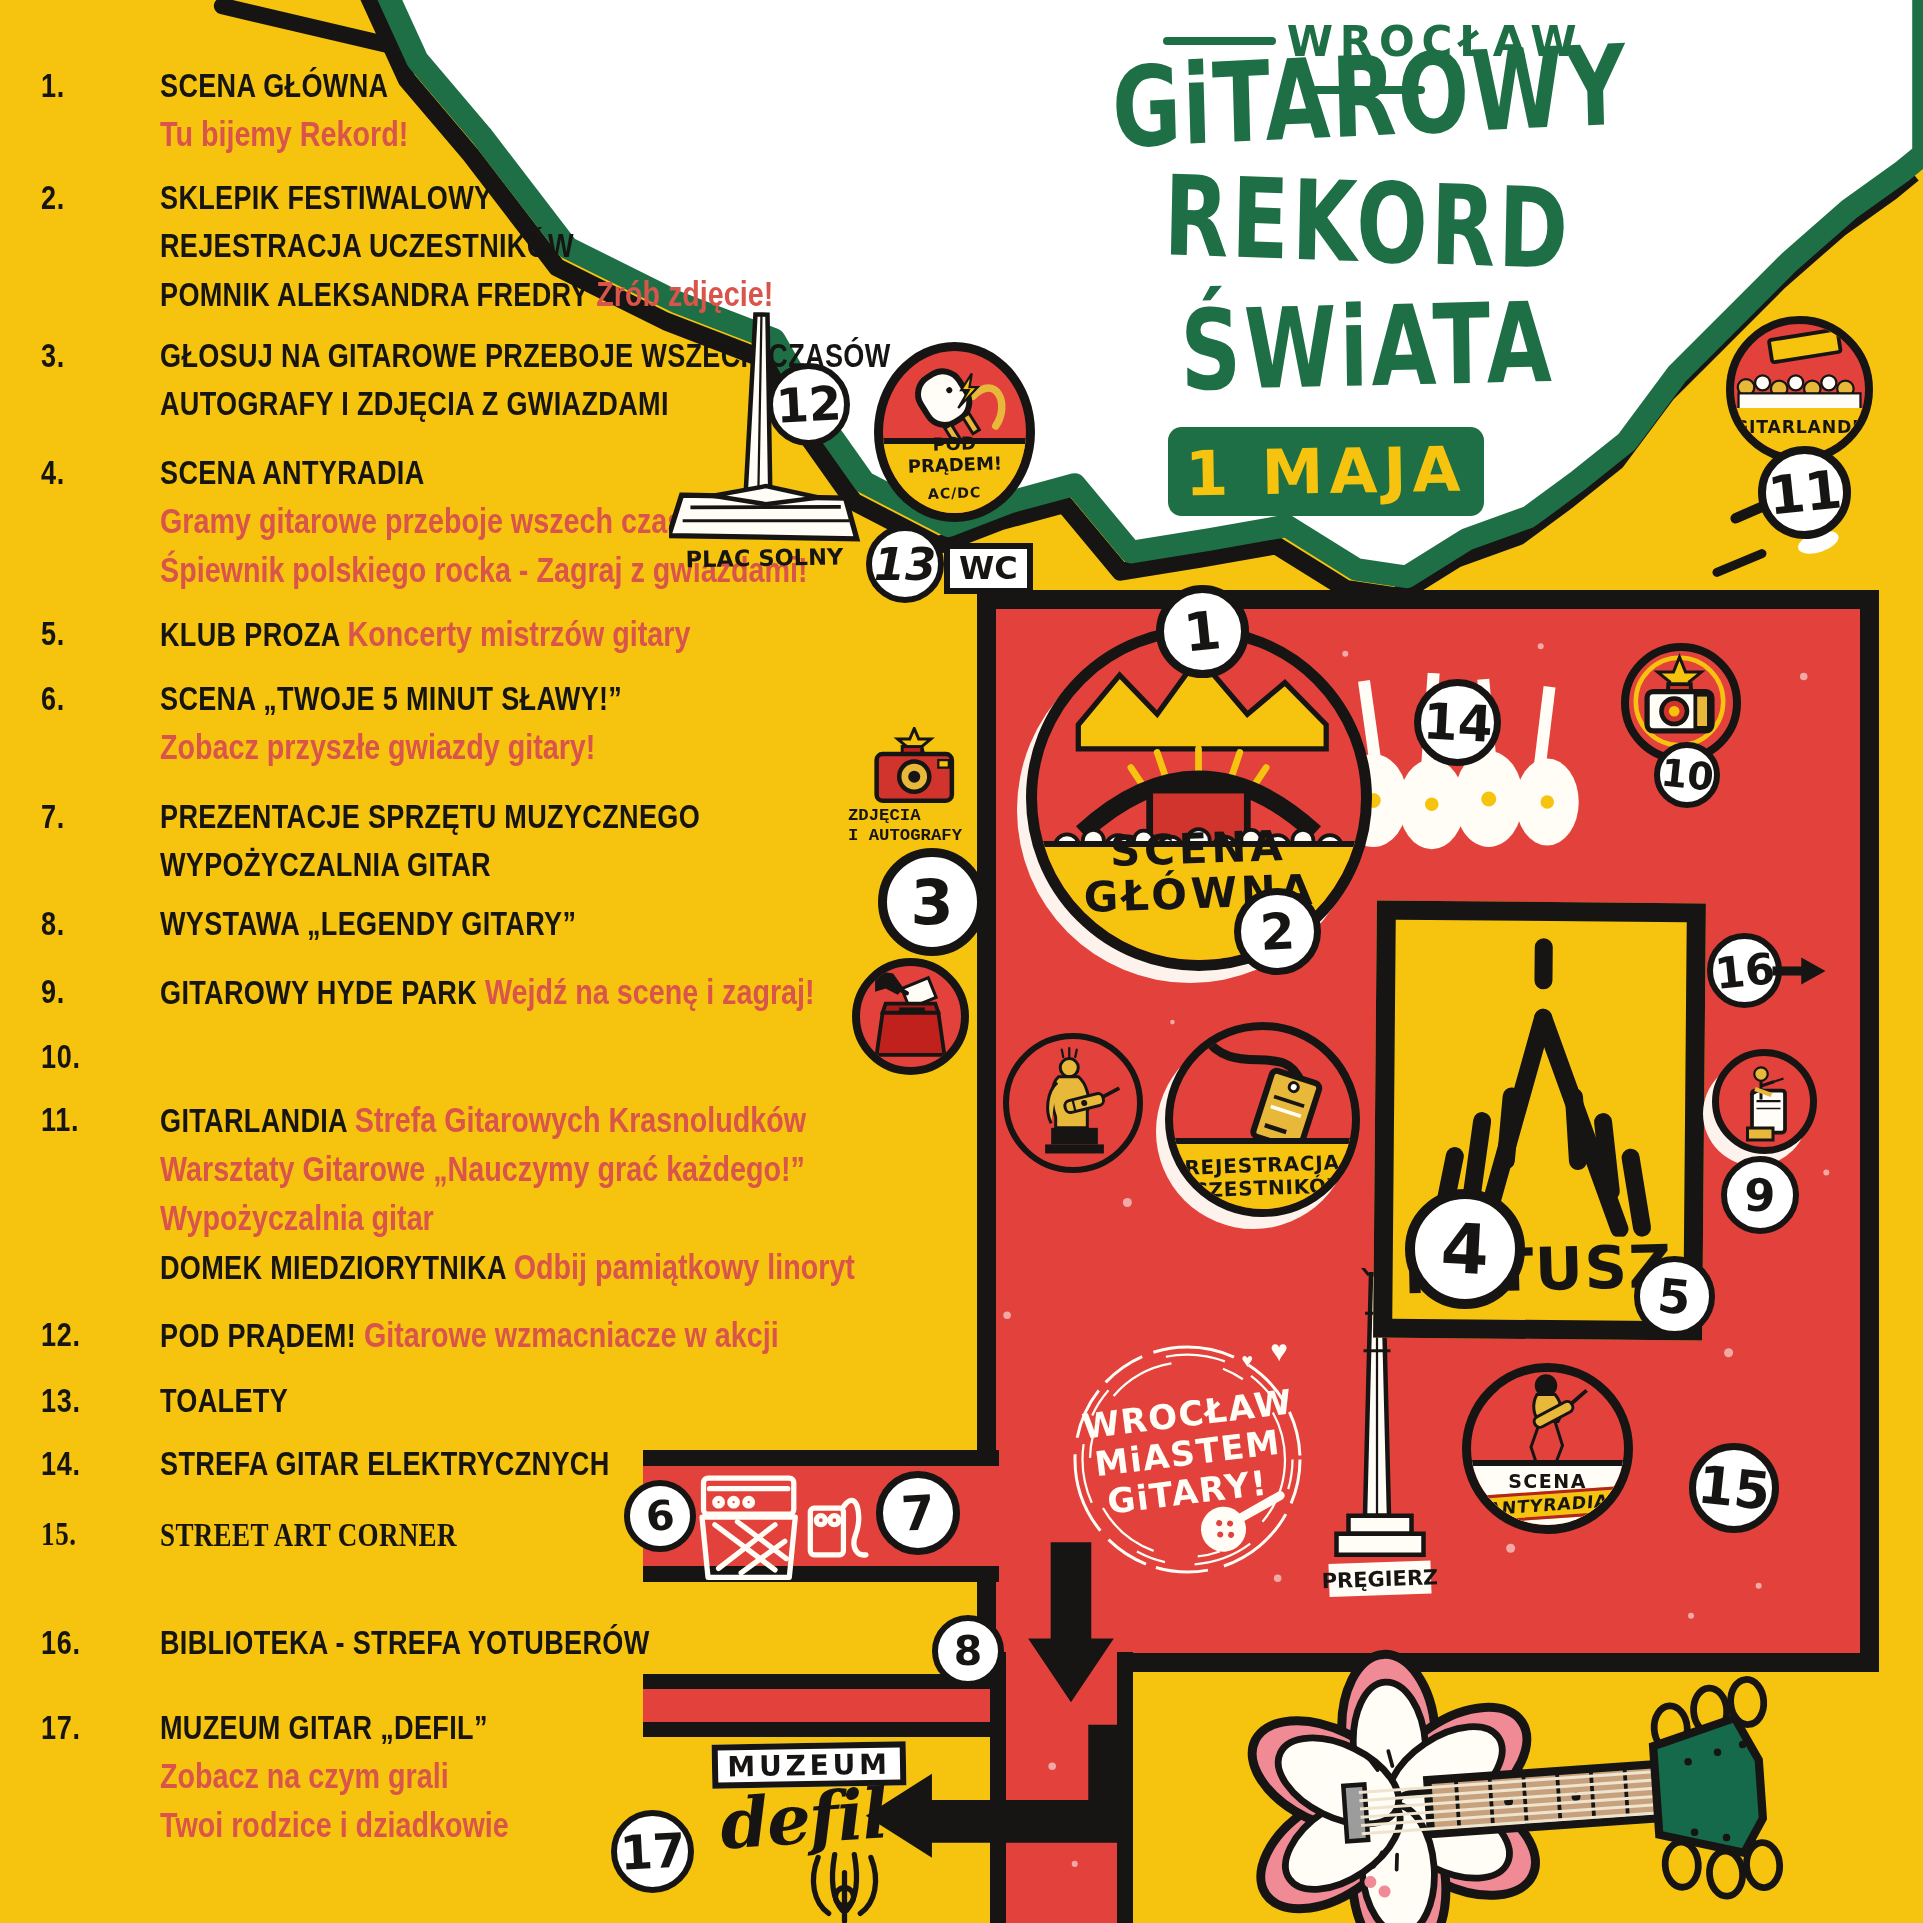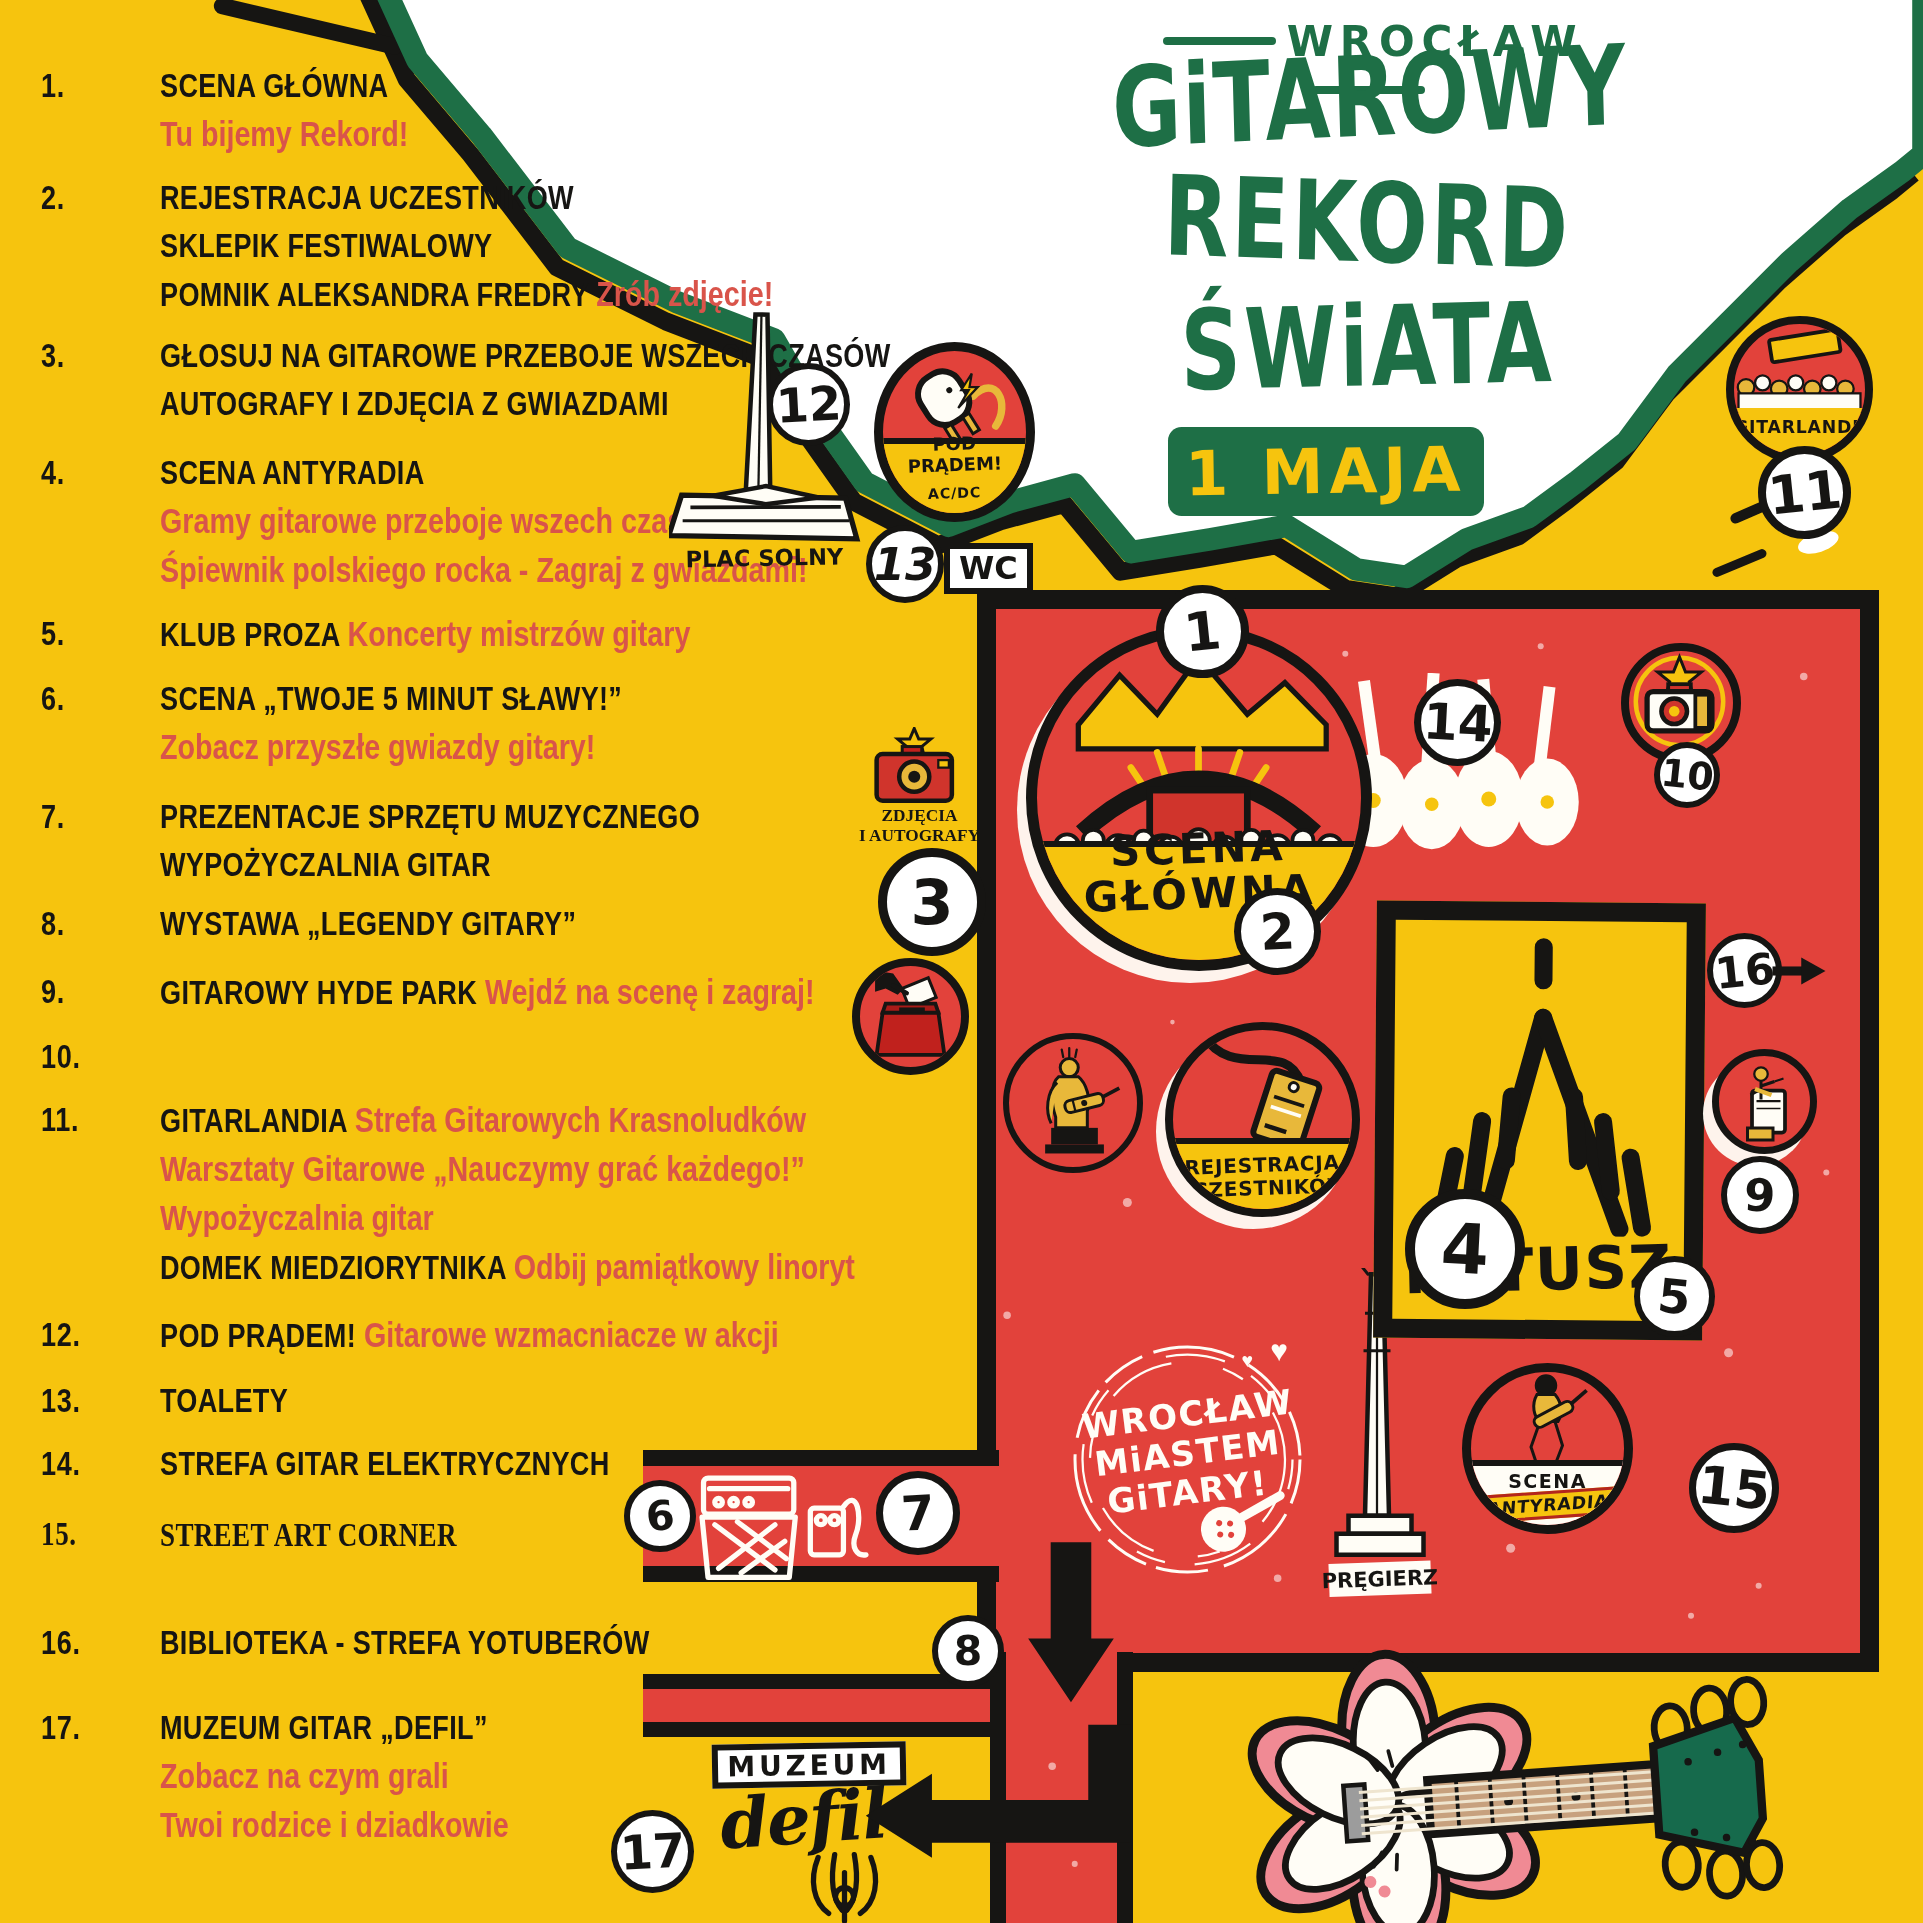--- a/index.html
+++ b/index.html
@@ -93,21 +93,21 @@
     font-weight:700;font-size:34px;transform:rotate(-7deg);letter-spacing:1.5px;}
   .stamp-heart{position:absolute;font-size:30px;color:var(--cream);}
 
   #wc-label{left:944px;top:543px;background:#fff;border:6.8px solid var(--ink);padding:0 9px;
     font-size:32px;font-weight:700;font-family:"DejaVu Sans",sans-serif;z-index:30;line-height:39px;}
   #muzeum-box{left:712px;top:1743px;width:194px;height:44px;background:#fff;border:6px solid var(--ink);
     box-sizing:border-box;display:flex;align-items:center;justify-content:center;font-size:28px;font-weight:700;
     font-family:"DejaVu Sans",sans-serif;letter-spacing:3.8px;z-index:12;transform:rotate(-1deg);}
   #defil{left:720px;top:1778px;font-family:"DejaVu Serif",serif;font-style:italic;font-weight:700;
     font-size:69px;letter-spacing:-1.5px;transform:rotate(-4deg);z-index:12;}
-  .map-sub{position:absolute;text-align:center;font-family:Liberation Serif, serif;font-weight:700;}
+  .map-sub{position:absolute;text-align:left;font-family:Liberation Mono, monospace;font-weight:700;}
   #zdjecia-caption{left:848px;top:806px;width:143px;font-size:17.3px;line-height:20px;z-index:12;}
 
   svg{display:block;}
 </style>
 </head>
 <body>
 
 <div id="poster">
 
   <svg class="abs" style="left:0;top:0;z-index:2;" width="1924" height="646" viewBox="0 0 2560 860">
@@ -133,22 +133,22 @@
       <div class="legend-item" style="top: 62px;">
         <span class="legend-num"><span class="cond">1.</span></span>
         <div>
           <div class="legend-line"><span class="cond"><span class="seg-k">SCENA GŁÓWNA</span></span></div>
           <div class="legend-line"><span class="cond"><span class="seg-r">Tu bijemy Rekord!</span></span></div>
         </div>
       </div>
       <div class="legend-item" style="top: 174px;">
         <span class="legend-num"><span class="cond">2.</span></span>
         <div>
+          <div class="legend-line"><span class="cond"><span class="seg-k">SKLEPIK FESTIWALOWY</span></span></div>
           <div class="legend-line"><span class="cond"><span class="seg-k">REJESTRACJA UCZESTNIKÓW</span></span></div>
-          <div class="legend-line"><span class="cond"><span class="seg-k">SKLEPIK FESTIWALOWY</span></span></div>
           <div class="legend-line"><span class="cond"><span class="seg-k">POMNIK ALEKSANDRA FREDRY  </span><span class="seg-r">Zrób zdjęcie!</span></span></div>
         </div>
       </div>
       <div class="legend-item" style="top: 332px;">
         <span class="legend-num"><span class="cond">3.</span></span>
         <div>
           <div class="legend-line"><span class="cond"><span class="seg-k">GŁOSUJ NA GITAROWE PRZEBOJE WSZECH CZASÓW</span></span></div>
           <div class="legend-line"><span class="cond"><span class="seg-k">AUTOGRAFY I ZDJĘCIA Z GWIAZDAMI</span></span></div>
         </div>
       </div>

